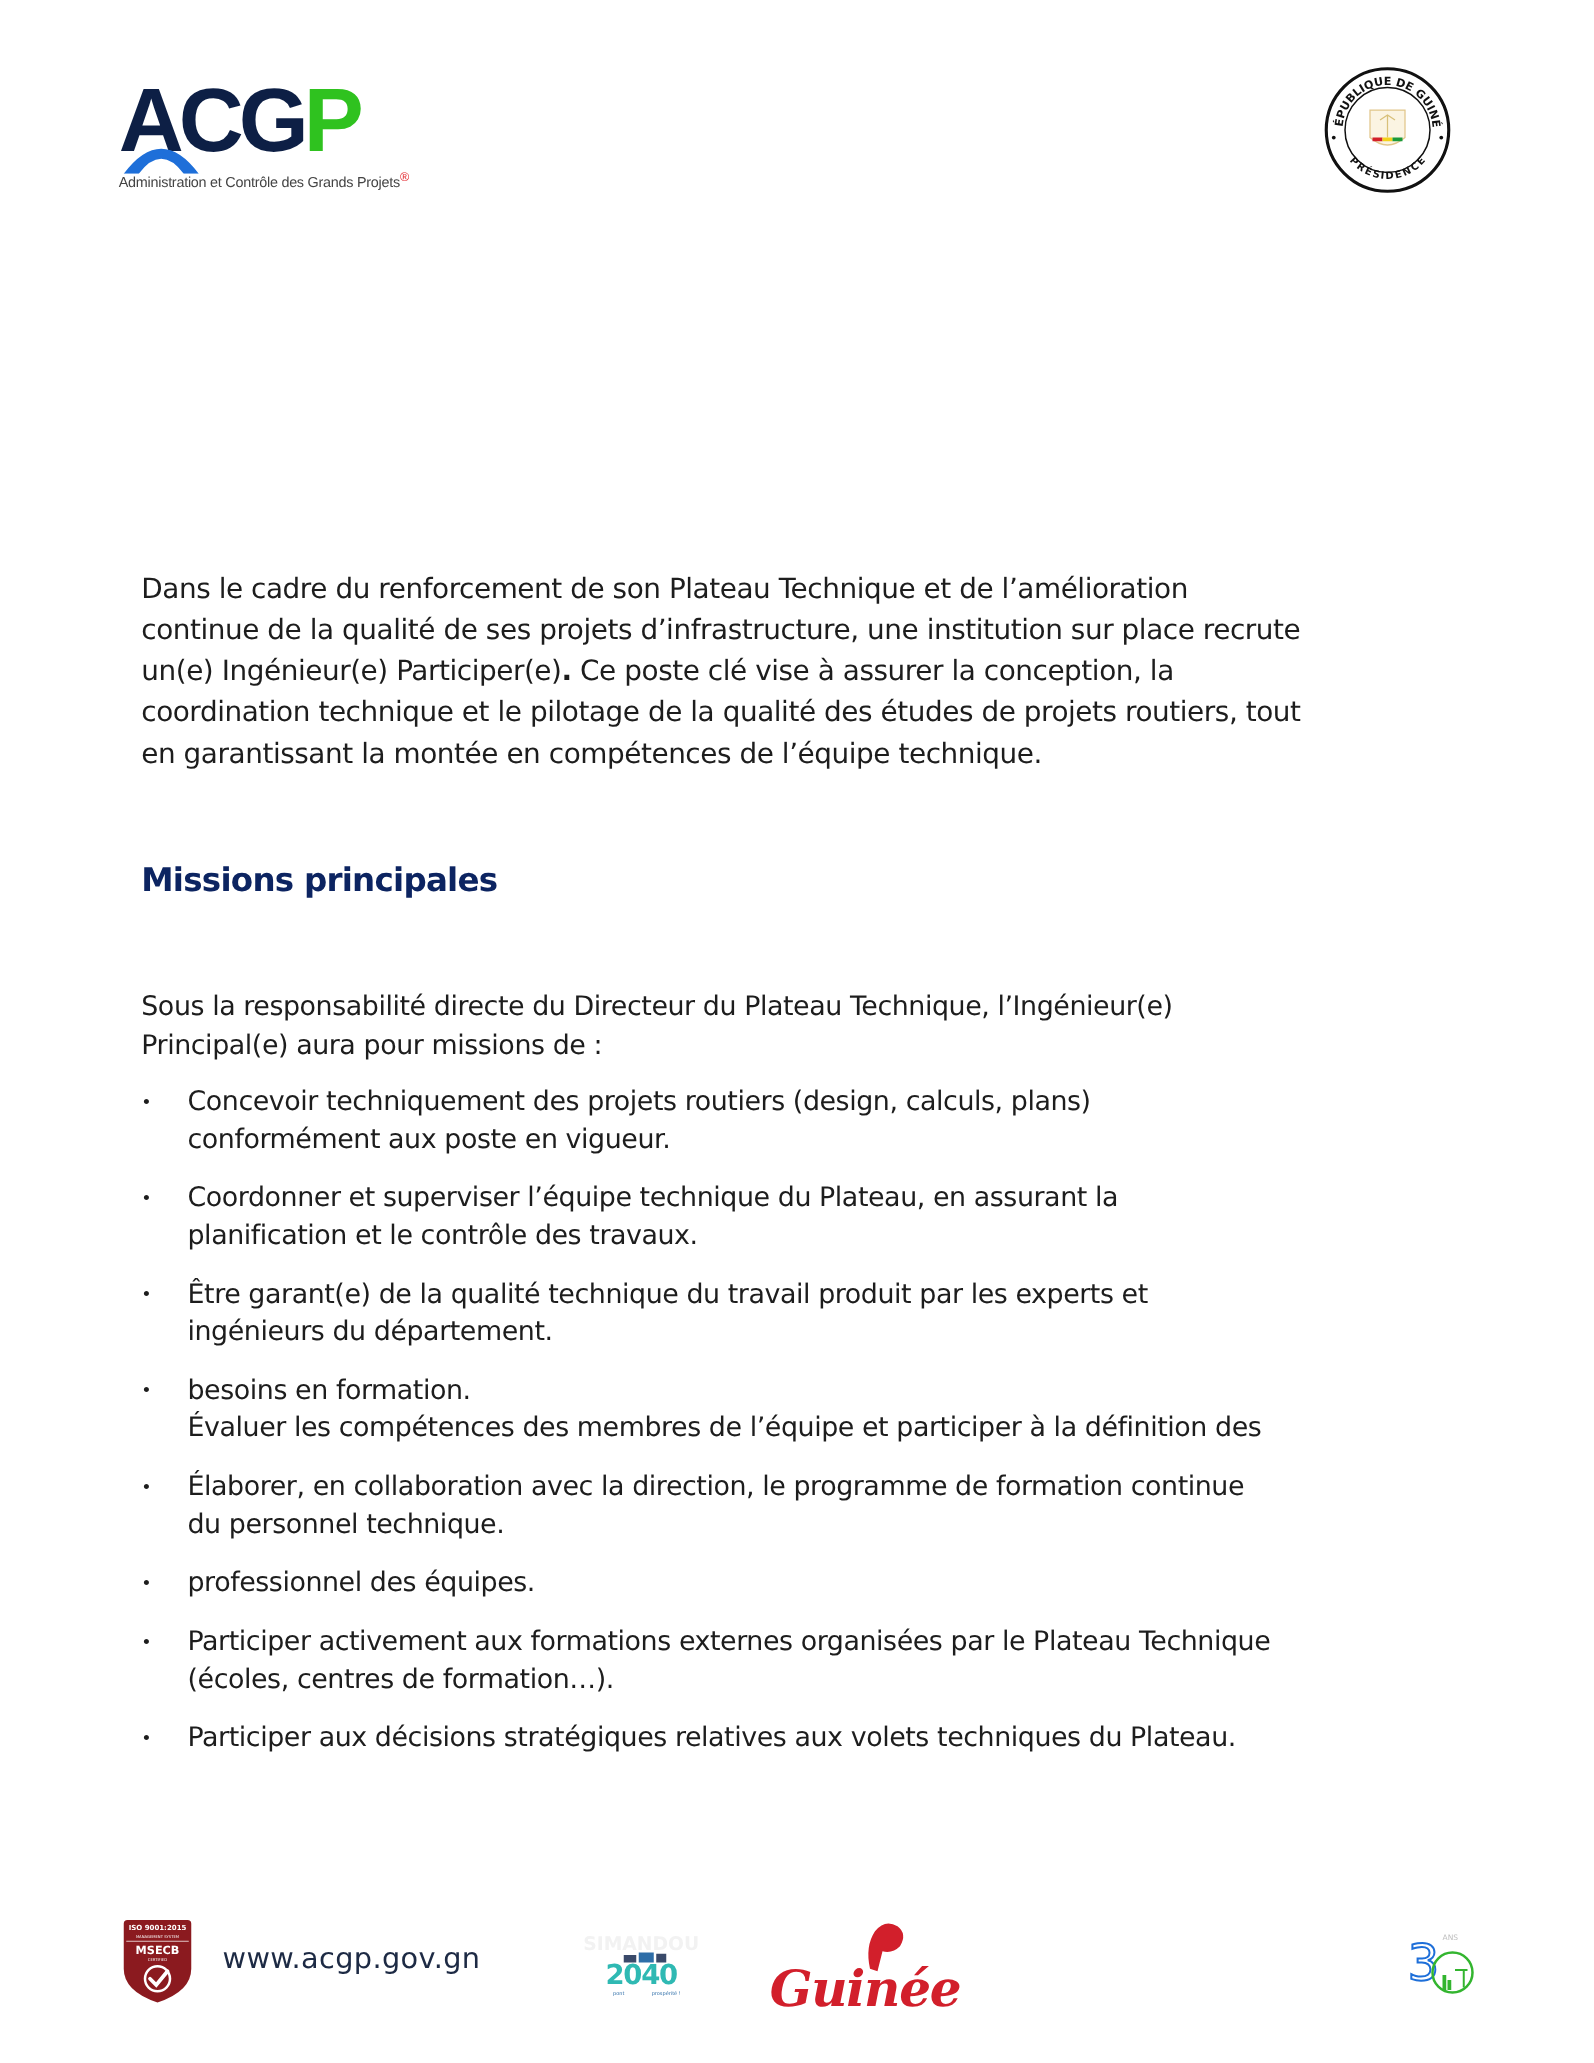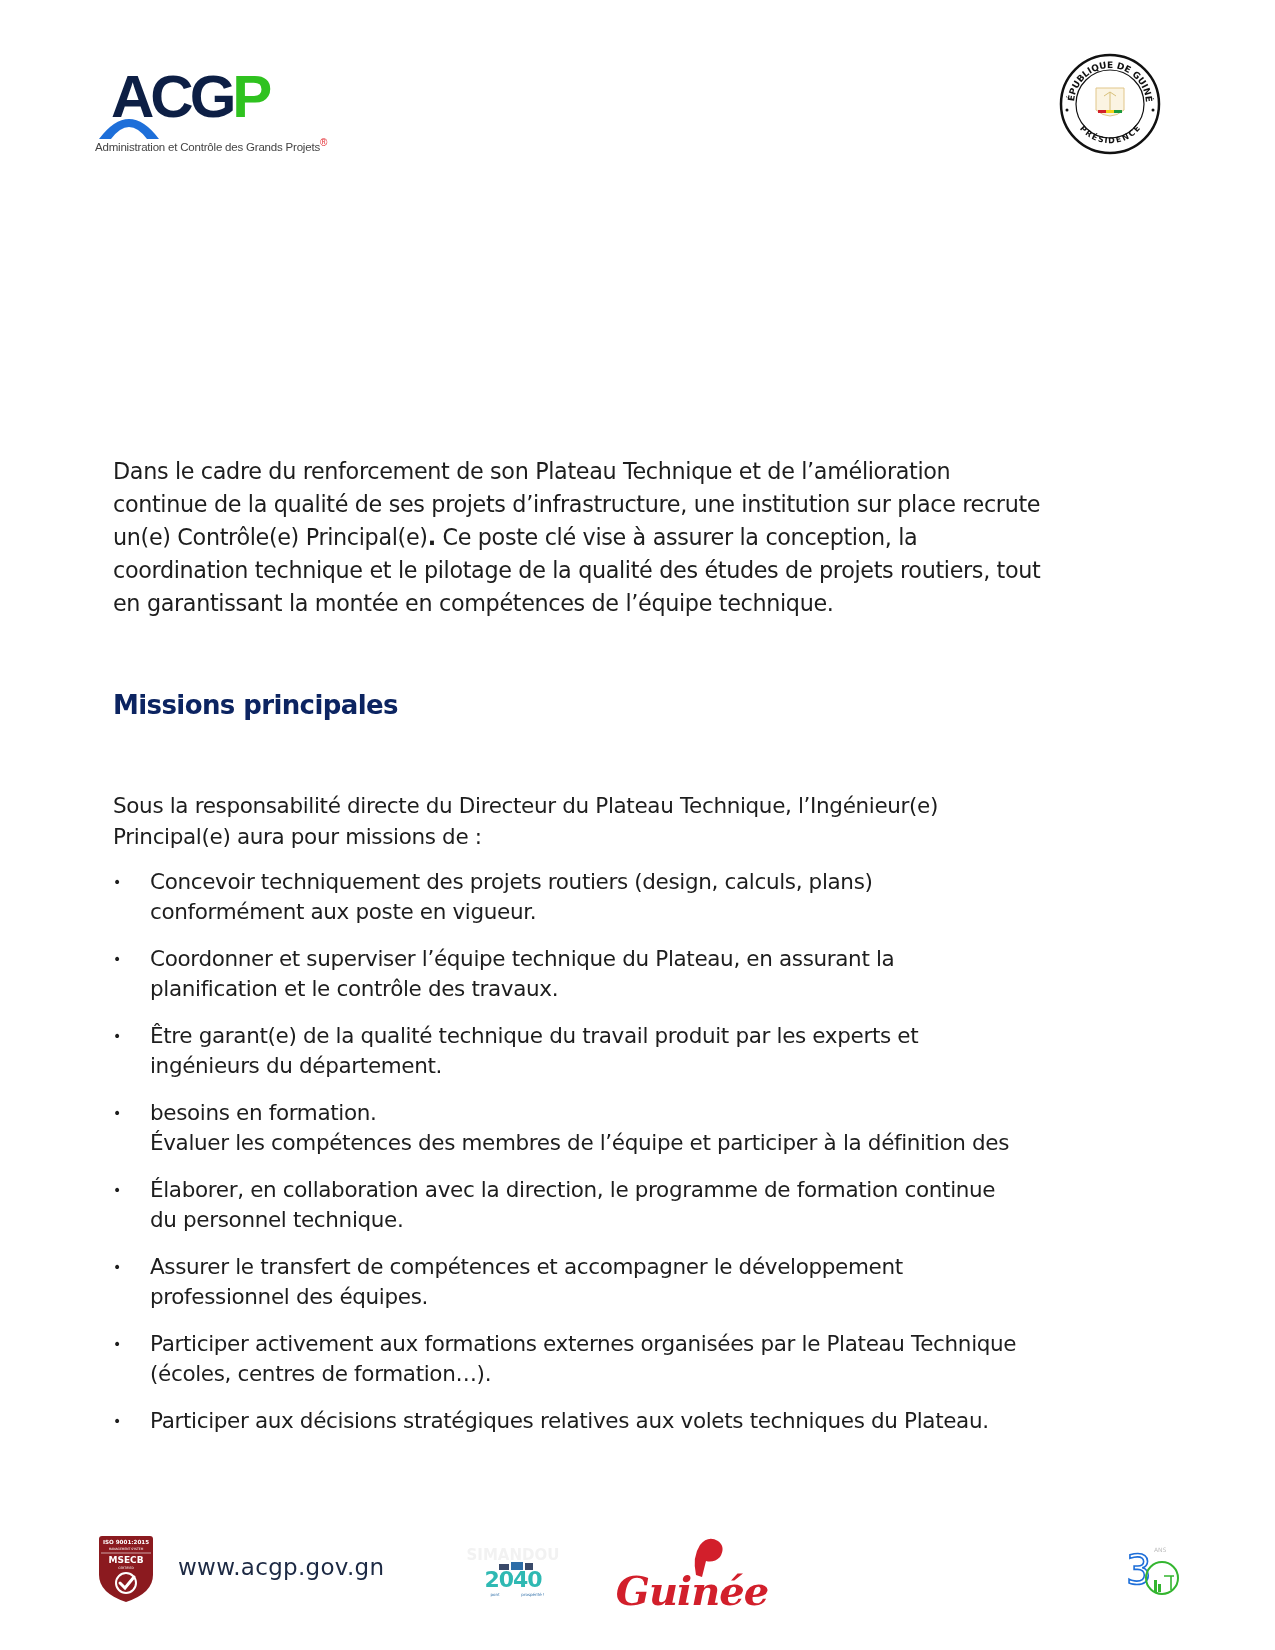--- a/index.html
+++ b/index.html
@@ -2,22 +2,22 @@
 <html><head>
 <meta charset="utf-8">
 <style>
   html, body { margin: 0; padding: 0; background: #ffffff; }
   body { width: 1275px; height: 1650px; position: relative; overflow: hidden;
          font-family: "DejaVu Sans", sans-serif; color: #1a1a1a; }
   .abs { position: absolute; }
 
   
   .acgp-logo { left: 95px; top: 55px; width: 260px; height: 100px; }
-  .acgp-word { position: absolute; left: 16px; top: 0; font-family: "Liberation Sans", sans-serif;
-               font-weight: 900; font-size: 60px; letter-spacing: -4px; line-height: 84px; color: #0d1f45; }
+  .acgp-word { position: absolute; left: 0; top: 0; font-family: "Liberation Sans", sans-serif;
+               font-weight: 900; font-size: 72px; letter-spacing: -4px; line-height: 84px; color: #0d1f45; }
   .acgp-word .p { color: #2fc21f; }
   .acgp-arc { position: absolute; left: 2px; top: 50px; width: 64px; height: 34px; }
   .acgp-tag { position: absolute; left: 0; top: 82px; font-family: "Liberation Sans", sans-serif;
               font-size: 11.5px; color: #444; white-space: nowrap; letter-spacing: -0.2px; }
   .acgp-tag .reg { color: #e3262d; font-size: 10px; vertical-align: super; }
 
   .seal { left: 1058px; top: 52px; width: 104px; height: 104px; }
 
   
   .title { left: 113px; top: 292px; width: 900px; margin: 0;
@@ -85,21 +85,21 @@
   <rect x="48" y="58" width="8" height="3" fill="#f4d21a"></rect>
   <rect x="56" y="58" width="8" height="3" fill="#1a9a3a"></rect>
 </svg>
 
 <h1 class="abs title">
 </h1>
 
 <p class="abs intro">
   <span class="line">Dans le cadre du renforcement de son Plateau Technique et de l’amélioration</span>
   <span class="line">continue de la qualité de ses projets d’infrastructure, une institution sur place recrute</span>
-  <span class="line"><span>un(e) Contrôle(e) Principal(e)</span><span class="b">.</span><span id="introCont"> Ce poste clé vise à assurer la conception, la</span></span>
+  <span class="line"><span>un(e) Ingénieur(e) Participer(e)</span><span class="b">.</span><span id="introCont"> Ce poste clé vise à assurer la conception, la</span></span>
   <span class="line">coordination technique et le pilotage de la qualité des études de projets routiers, tout</span>
   <span class="line">en garantissant la montée en compétences de l’équipe technique.</span>
 </p>
 
 <h2 class="abs section-h">Missions principales</h2>
 
 <p class="abs lead">
   <span class="line">Sous la responsabilité directe du Directeur du Plateau Technique, l’Ingénieur(e)</span>
   <span class="line">Principal(e) aura pour missions de :</span>
 </p>
@@ -125,21 +125,20 @@
       <span class="line">besoins en formation.</span>
       <span class="line">Évaluer les compétences des membres de l’équipe et participer à la définition des</span>
     </li>
   <li>
       <span class="bullet">•</span>
       <span class="line">Élaborer, en collaboration avec la direction, le programme de formation continue</span>
       <span class="line">du personnel technique.</span>
     </li>
   <li>
       <span class="bullet">•</span>
-      <span class="line">Assurer le transfert de compétences et accompagner le développement</span>
       <span class="line">professionnel des équipes.</span>
     </li>
   <li>
       <span class="bullet">•</span>
       <span class="line">Participer activement aux formations externes organisées par le Plateau Technique</span>
       <span class="line">(écoles, centres de formation…).</span>
     </li>
   <li>
       <span class="bullet">•</span>
       <span class="line">Participer aux décisions stratégiques relatives aux volets techniques du Plateau.</span>

